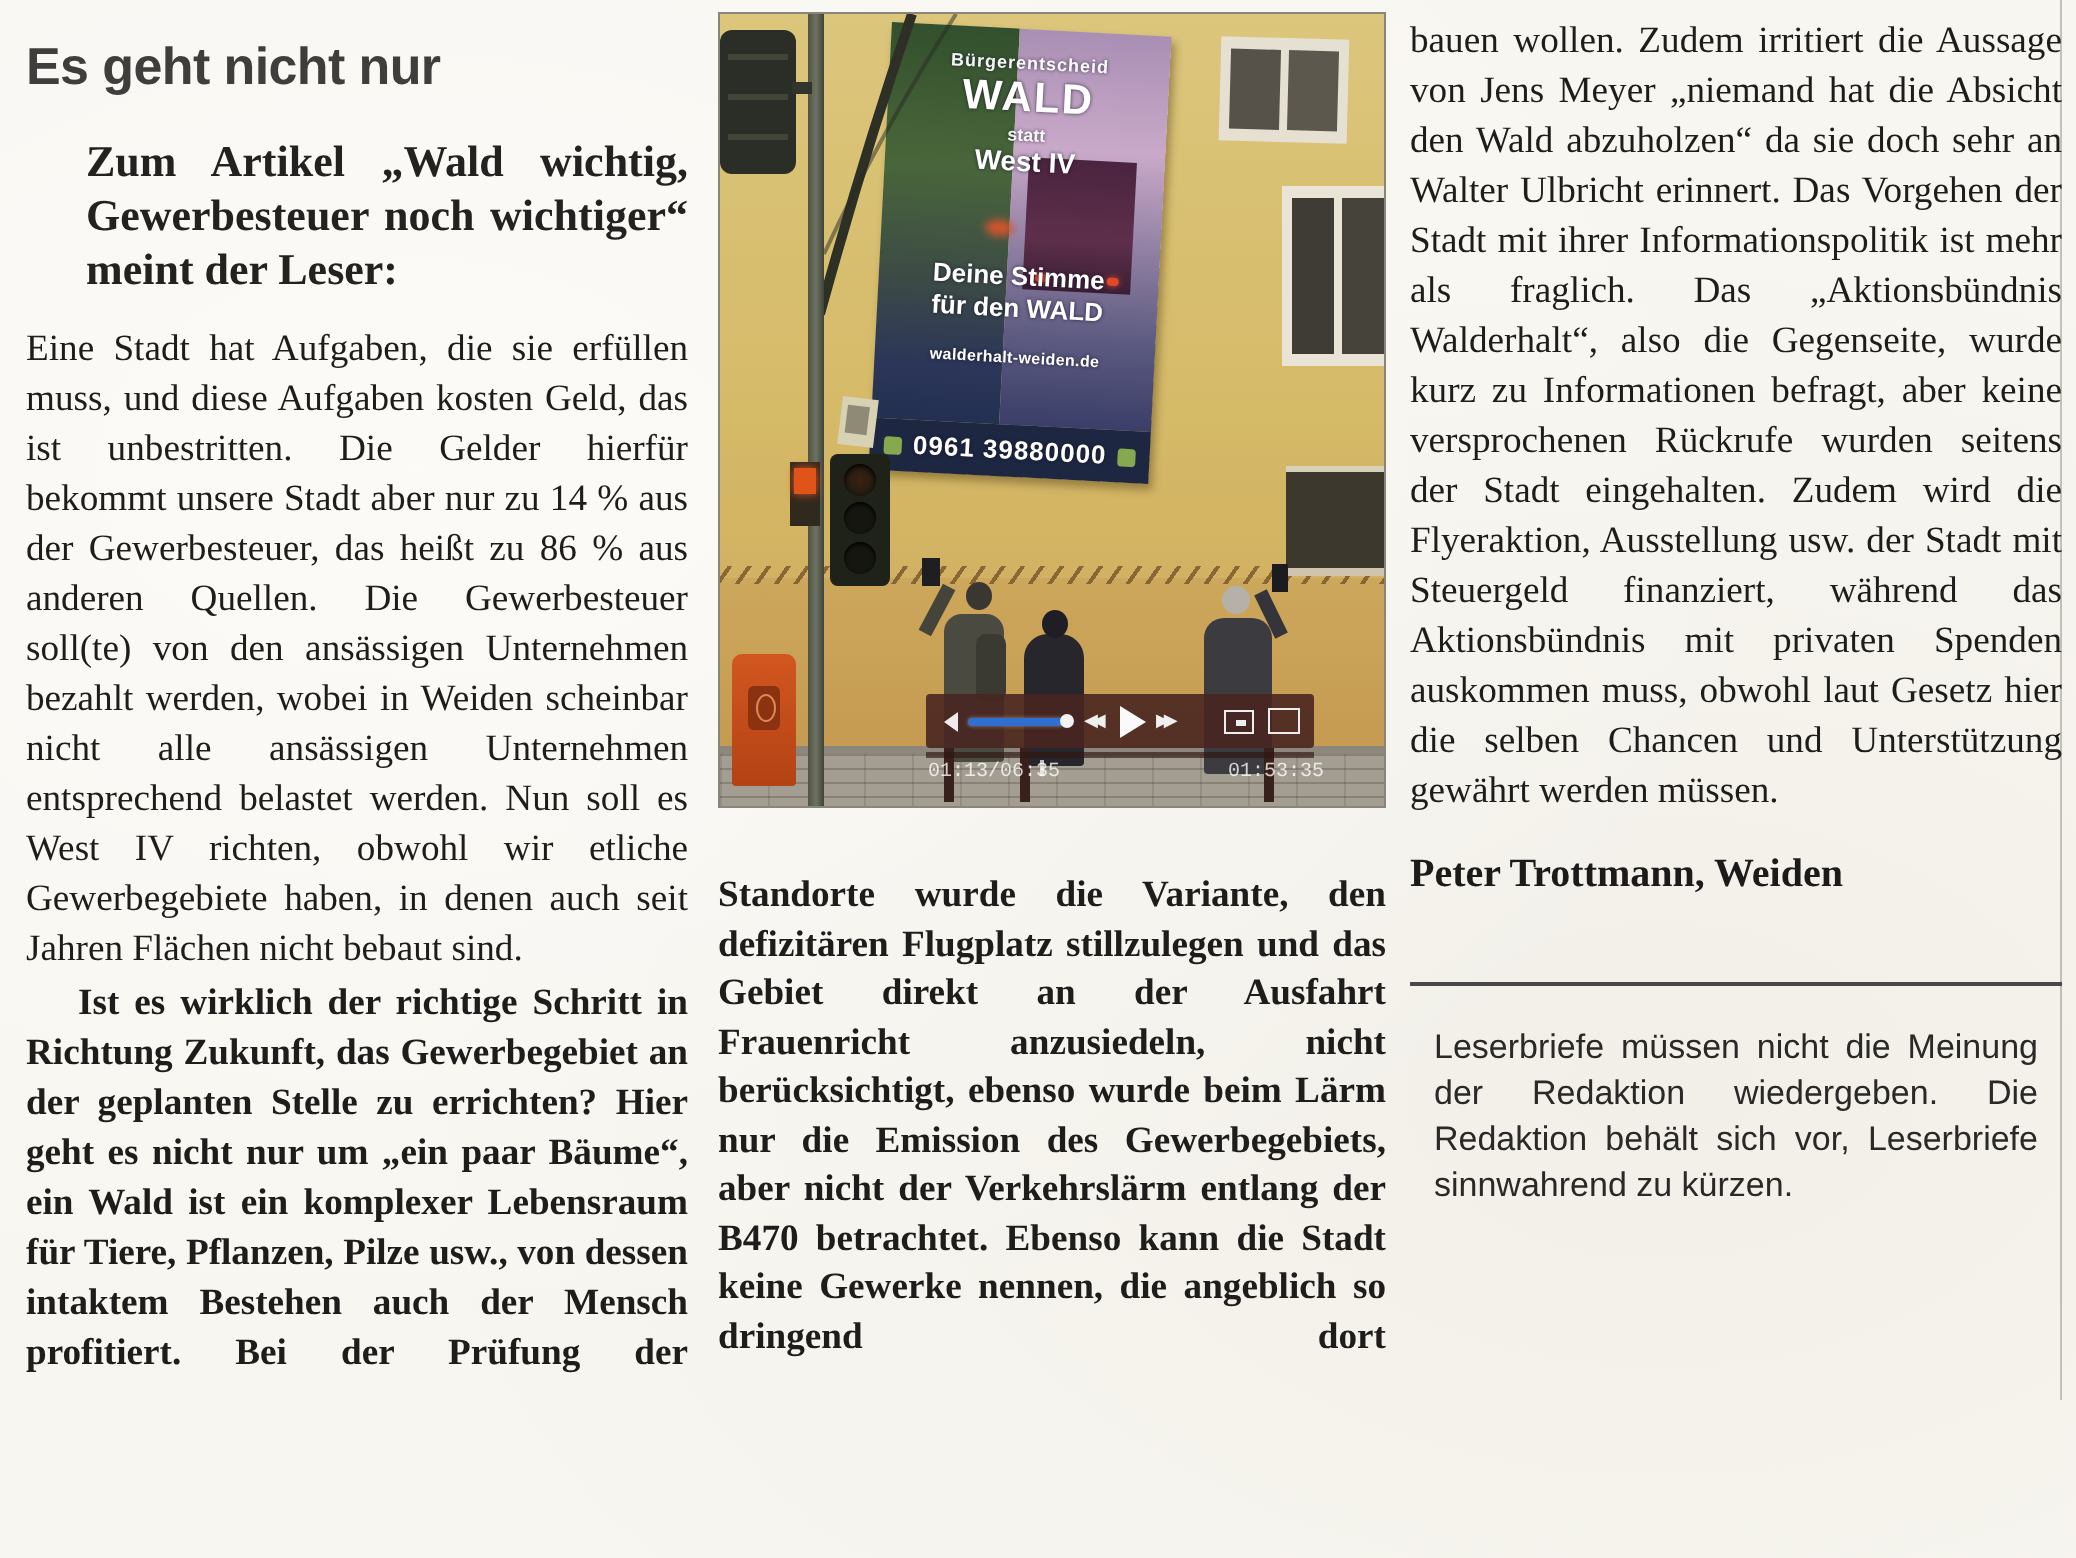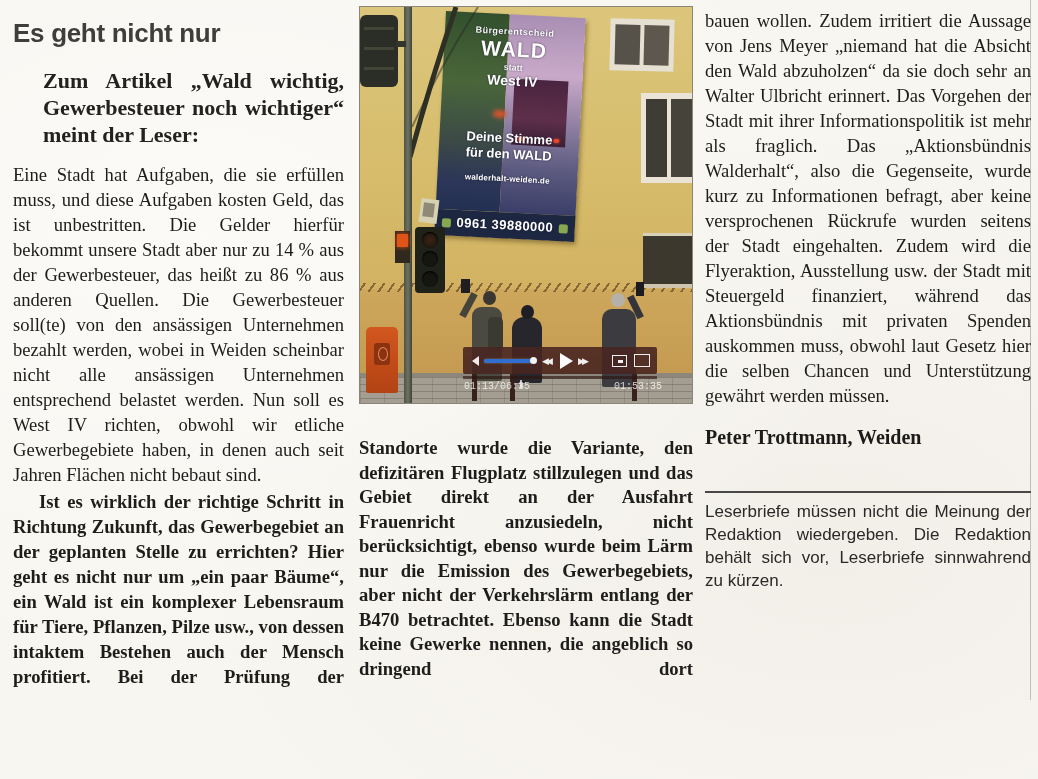--- a/index.html
+++ b/index.html
@@ -122,21 +122,21 @@
   .ts-r{left:254px;top:374px;}
   
   .caption{margin:10px 0 0 0;font-family:"Liberation Sans",sans-serif;font-weight:bold;
            font-size:18px;line-height:24px;color:#2e2c2a;text-align:justify;}
   .credit{margin-top:-22px;text-align:right;font-family:"Liberation Sans",sans-serif;
           font-size:15px;font-weight:normal;color:#2e2c2a;}
   .col2 p.body{margin-top:32px;line-height:24.5px;}
   
   .signature{margin:18px 2px 0 0;font-weight:bold;font-size:20px;text-align:left;color:#1c1b19;}
   .note{margin-top:42px;border-top:2px solid #4a4846;padding-top:7px;}
-  .note p{margin:0;font-family:"Liberation Sans",sans-serif;font-size:17px;line-height:23px;
+  .note p{margin:12px;font-family:"Liberation Sans",sans-serif;font-size:17px;line-height:23px;
           color:#2a2927;text-align:justify;}
 </style>
 </head>
 <body>
 
 <div class="page">
 
   <div class="edge-line"></div>
 
   <div class="col col1">

